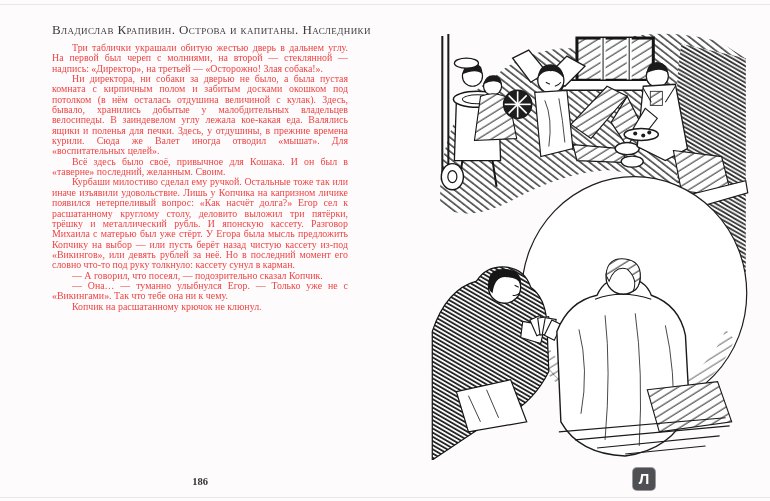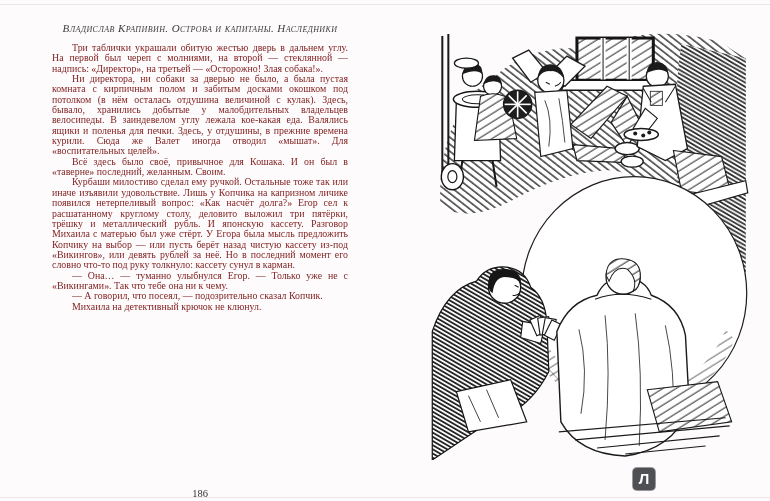--- a/index.html
+++ b/index.html
@@ -4,26 +4,26 @@
 <style>
   html,body{margin:0;padding:0;}
   body{width:770px;height:501px;overflow:hidden;background:#ffffff;}
   .spread{position:relative;width:770px;height:501px;background:#fdfbfc;font-family:"Liberation Serif",serif;}
   .photo-edge{position:absolute;left:0;width:770px;height:1px;background:#ebe7e9;}
   .edge-top{top:4px;}
   .edge-bottom{top:497px;}
 
   
   .running-head{position:absolute;left:52px;top:22px;width:296px;text-align:center;
-    font-variant:small-caps;font-size:11px;letter-spacing:.4px;color:#3d3a3b;white-space:nowrap;font-style:italic;}
-  .text-col{position:absolute;left:52px;top:43px;width:296px;color:#7f1d1d;}
+    font-variant:small-caps;font-size:13px;letter-spacing:.4px;color:#3d3a3b;white-space:nowrap;}
+  .text-col{position:absolute;left:52px;top:43px;width:296px;color:#ef4444;}
   .para{margin:0;text-indent:20px;text-align:justify;font-size:9.9px;line-height:10.35px;
     font-family:"Liberation Serif",serif;}
-  .page-num{position:absolute;left:52px;top:488px;width:296px;text-align:center;
-    font-weight:normal;font-size:10.5px;color:#323031;}
+  .page-num{position:absolute;left:52px;top:476px;width:296px;text-align:center;
+    font-weight:bold;font-size:10.5px;color:#323031;}
 
   
   .illus{position:absolute;left:428px;top:28px;width:322px;height:432px;}
   .illus svg{width:100%;height:100%;display:block;}
 
   
   .watermark{position:absolute;left:633px;top:468px;width:22px;height:22px;background:#4f5054;
     border-radius:4px;color:#ffffff;font-family:"Liberation Sans",sans-serif;font-weight:bold;
     font-size:15px;line-height:21px;text-align:center;box-shadow:0 0 0 1px #9a989a;}
 </style>
@@ -35,23 +35,23 @@
   <div class="photo-edge edge-top"></div>
   <div class="photo-edge edge-bottom"></div>
 
   <div class="running-head">Владислав Крапивин. Острова и капитаны. Наследники</div>
 
   <div class="text-col">
     <p class="para">Три таблички украшали обитую жестью дверь в дальнем углу. На первой был череп с молниями, на второй — стеклянной — надпись: «Директор», на третьей — «Осторожно! Злая собака!».</p>
     <p class="para">Ни директора, ни собаки за дверью не было, а была пустая комната с кирпичным полом и забитым досками окошком под потолком (в нём осталась отдушина величиной с кулак). Здесь, бывало, хранились добытые у малобдительных владельцев велосипеды. В заиндевелом углу лежала кое-какая еда. Валялись ящики и поленья для печки. Здесь, у отдушины, в прежние времена курили. Сюда же Валет иногда отводил «мышат». Для «воспитательных целей».</p>
     <p class="para">Всё здесь было своё, привычное для Кошака. И он был в «таверне» последний, желанным. Своим.</p>
     <p class="para">Курбаши милостиво сделал ему ручкой. Остальные тоже так или иначе изъявили удовольствие. Лишь у Копчика на капризном личике появился нетерпеливый вопрос: «Как насчёт долга?» Егор сел к расшатанному круглому столу, деловито выложил три пятёрки, трёшку и металлический рубль. И японскую кассету. Разговор Михаила с матерью был уже стёрт. У Егора была мысль предложить Копчику на выбор — или пусть берёт назад чистую кассету из-под «Викингов», или девять рублей за неё. Но в последний момент его словно что-то под руку толкнуло: кассету сунул в карман.</p>
+    <p class="para">— А говорил, что посеял, — подозрительно сказал Копчик.</p>
     <p class="para">— Она… — туманно улыбнулся Егор. — Только уже не с «Викингами». Так что тебе она ни к чему.</p>
-    <p class="para">— А говорил, что посеял, — подозрительно сказал Копчик.</p>
-    <p class="para">Михаила на детективный крючок не клюнул.</p>
+    <p class="para">Копчик на расшатанному крючок не клюнул.</p>
   </div>
 
   <div class="page-num">186</div>
 
   <div class="illus" role="img" aria-label="Чёрно-белая книжная иллюстрация: подростки в подвальной «таверне» с заколоченным окном сидят вокруг большого круглого стола; один развалился, заложив руки за голову, другой держит тарелку, на переднем плане мальчик с игральными картами">
     <svg viewBox="0 0 320 430" xmlns="http://www.w3.org/2000/svg">
       <defs>
         <pattern id="ht" width="5.5" height="5.5" patternUnits="userSpaceOnUse" patternTransform="rotate(38)">
           <rect width="5.5" height="5.5" fill="#ffffff"></rect>
           <line x1="0" y1="1" x2="5.5" y2="1" stroke="#1c1c1c" stroke-width="1.3"></line>

